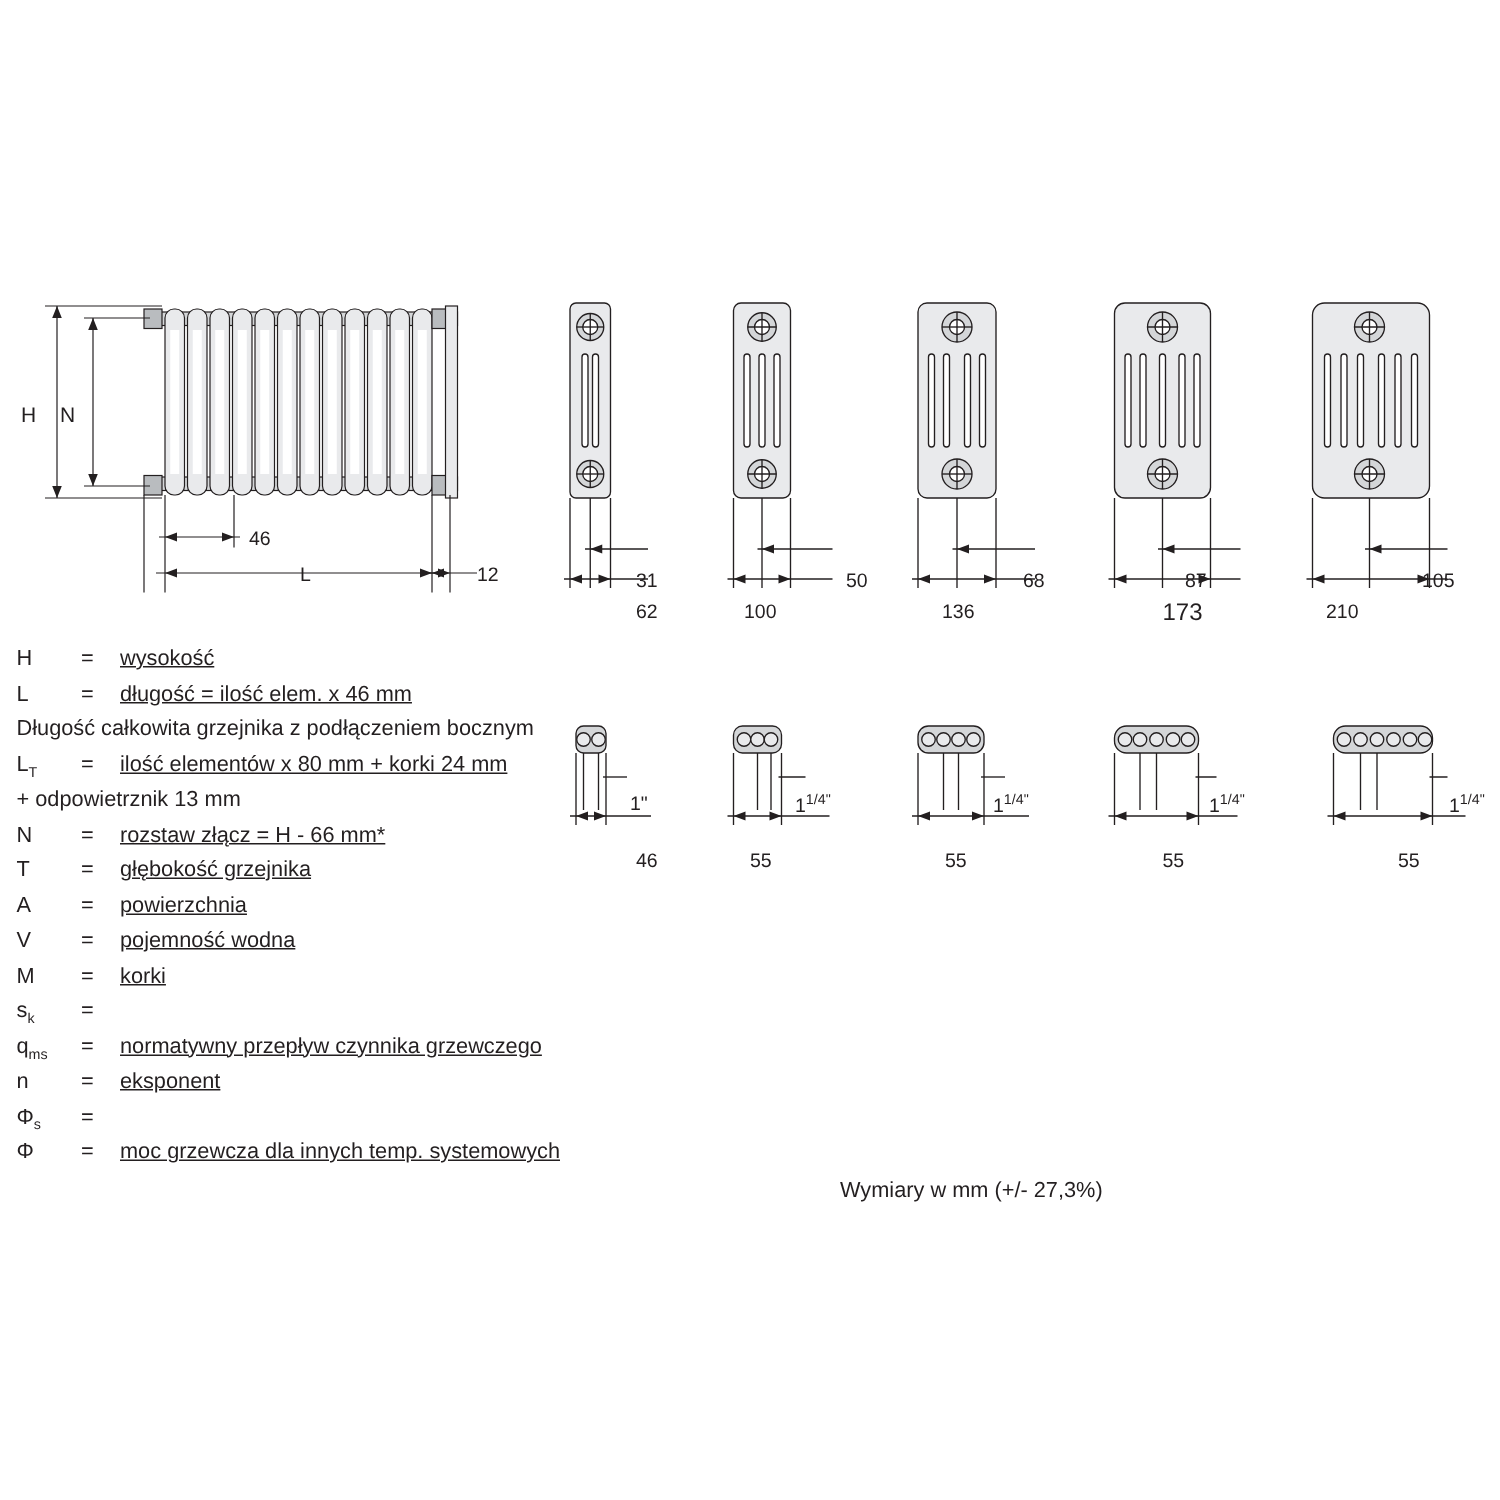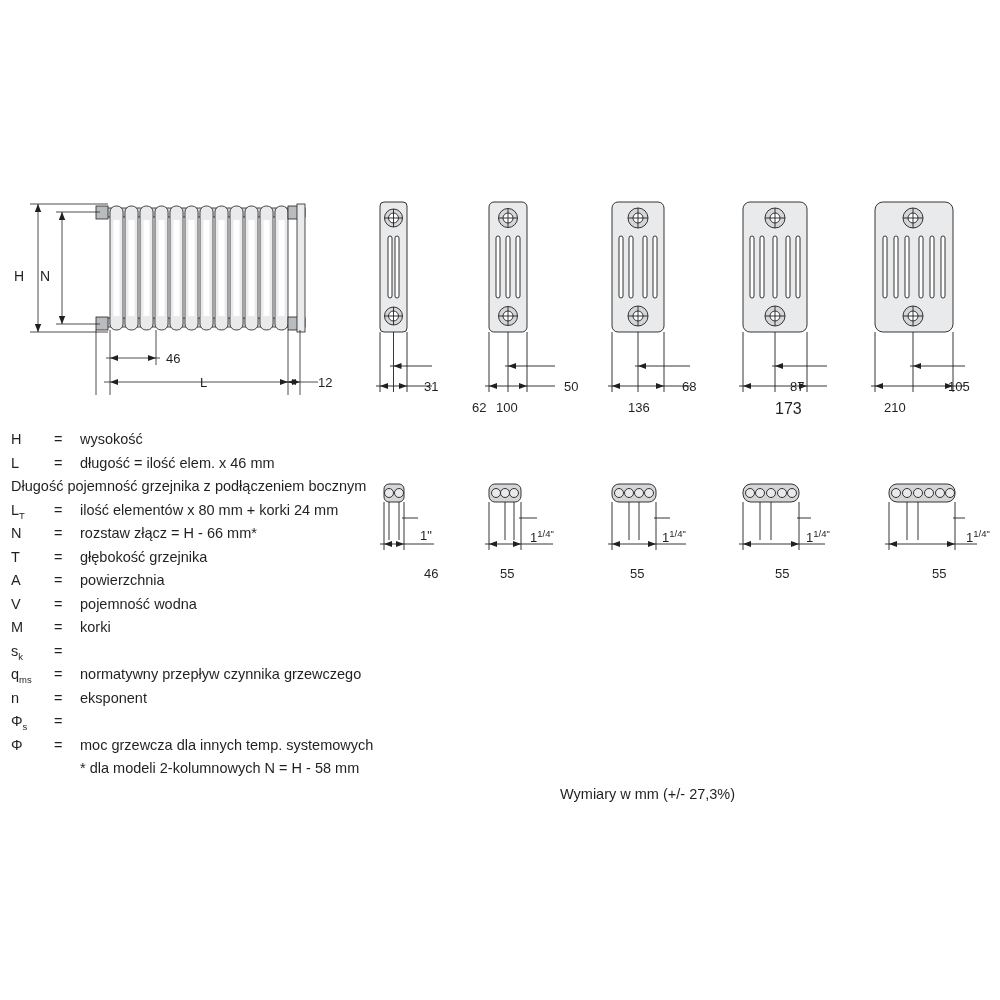--- a/index.html
+++ b/index.html
@@ -12,21 +12,21 @@
     overflow:hidden;
   }
   .stage{position:absolute;left:0;top:0;width:1000px;height:1000px;}
   .abs{position:absolute;}
   svg{display:block;}
   
   #legend{position:absolute;left:8px;top:432px;width:470px;font-size:14.5px;line-height:1;}
   .lrow{position:relative;height:23.5px;}
   .lsym{position:absolute;left:3px;top:0;width:34px;}
   .leq{position:absolute;left:46px;top:0;}
-  .ldef{position:absolute;left:72px;top:0;}
+  .ldef{position:absolute;left:72px;top:0;text-decoration:underline;}
   .lfull{position:absolute;left:3px;top:0;}
   .lind{position:absolute;left:72px;top:0;}
   sub{font-size:9.5px;}
   sup{font-size:9.5px;}
   #units{position:absolute;left:560px;top:786px;font-size:14.5px;}
 </style>
 </head>
 <body>
 
 <div class="stage">
@@ -145,21 +145,21 @@
         <line x1="28" y1="170" x2="70" y2="170"></line>
         <path d="M31.5 170 l8 -3 v6 z" fill="#231f20" stroke="none"></path>
 
         <line x1="14" y1="190" x2="70" y2="190"></line>
         <path d="M18 190 l8 -3 v6 z" fill="#231f20" stroke="none"></path>
         <path d="M45 190 l-8 -3 v6 z" fill="#231f20" stroke="none"></path>
       </g>
     </svg>
   </div>
   <div class="abs" style="left:424px;top:379px;font-size:13px;">31</div>
-  <div class="abs" style="left:424px;top:400px;font-size:13px;margin-left:48px;">62</div>
+  <div class="abs" style="left:424px;top:400px;font-size:13px;">62</div>
 
   <div class="abs" style="left:475px;top:196px;">
     <svg width="140" height="230" viewBox="0 0 140 230">
       <g stroke="#231f20" fill="none" stroke-width="0.9">
         <rect x="14" y="6" width="38" height="130" rx="5" fill="#e9eaec"></rect>
         <circle cx="33" cy="22" r="9.5" fill="#d4d6d8"></circle>
         <circle cx="33" cy="22" r="5" fill="#ffffff"></circle>
         <line x1="23.5" y1="22" x2="42.5" y2="22"></line>
         <line x1="33" y1="12.5" x2="33" y2="31.5"></line>
         <circle cx="33" cy="120" r="9.5" fill="#d4d6d8"></circle>
@@ -393,28 +393,31 @@
       <span class="lsym">H</span>
       <span class="leq">=</span>
       <span class="ldef">wysokość</span>
     </div>
     <div class="lrow">
       <span class="lsym">L</span>
       <span class="leq">=</span>
       <span class="ldef">długość = ilość elem. x 46 mm</span>
     </div>
     <div class="lrow">
-      <span class="lfull">Długość pojemność grzejnika z podłączeniem bocznym</span>
+      <span class="lfull">Długość całkowita grzejnika z podłączeniem bocznym</span>
     </div>
     <div class="lrow">
       <span class="lsym">L<sub>T</sub></span>
       <span class="leq">=</span>
       <span class="ldef">ilość elementów x 80 mm + korki 24 mm</span>
     </div>
     <div class="lrow">
+      <span class="lfull">+ odpowietrznik 13 mm</span>
+    </div>
+    <div class="lrow">
       <span class="lsym">N</span>
       <span class="leq">=</span>
       <span class="ldef">rozstaw złącz = H - 66 mm*</span>
     </div>
     <div class="lrow">
       <span class="lsym">T</span>
       <span class="leq">=</span>
       <span class="ldef">głębokość grzejnika</span>
     </div>
     <div class="lrow">
@@ -448,20 +451,17 @@
     </div>
     <div class="lrow">
       <span class="lsym">Φ<sub>s</sub></span>
       <span class="leq">=</span>
     </div>
     <div class="lrow">
       <span class="lsym">Φ</span>
       <span class="leq">=</span>
       <span class="ldef">moc grzewcza dla innych temp. systemowych</span>
     </div>
-    <div class="lrow">
-      <span class="lind">* dla modeli 2-kolumnowych N = H - 58 mm</span>
-    </div>
   </div>
 
   <div id="units">Wymiary w mm (+/- 27,3%)</div>
 
 </div>
 
 </body></html>

